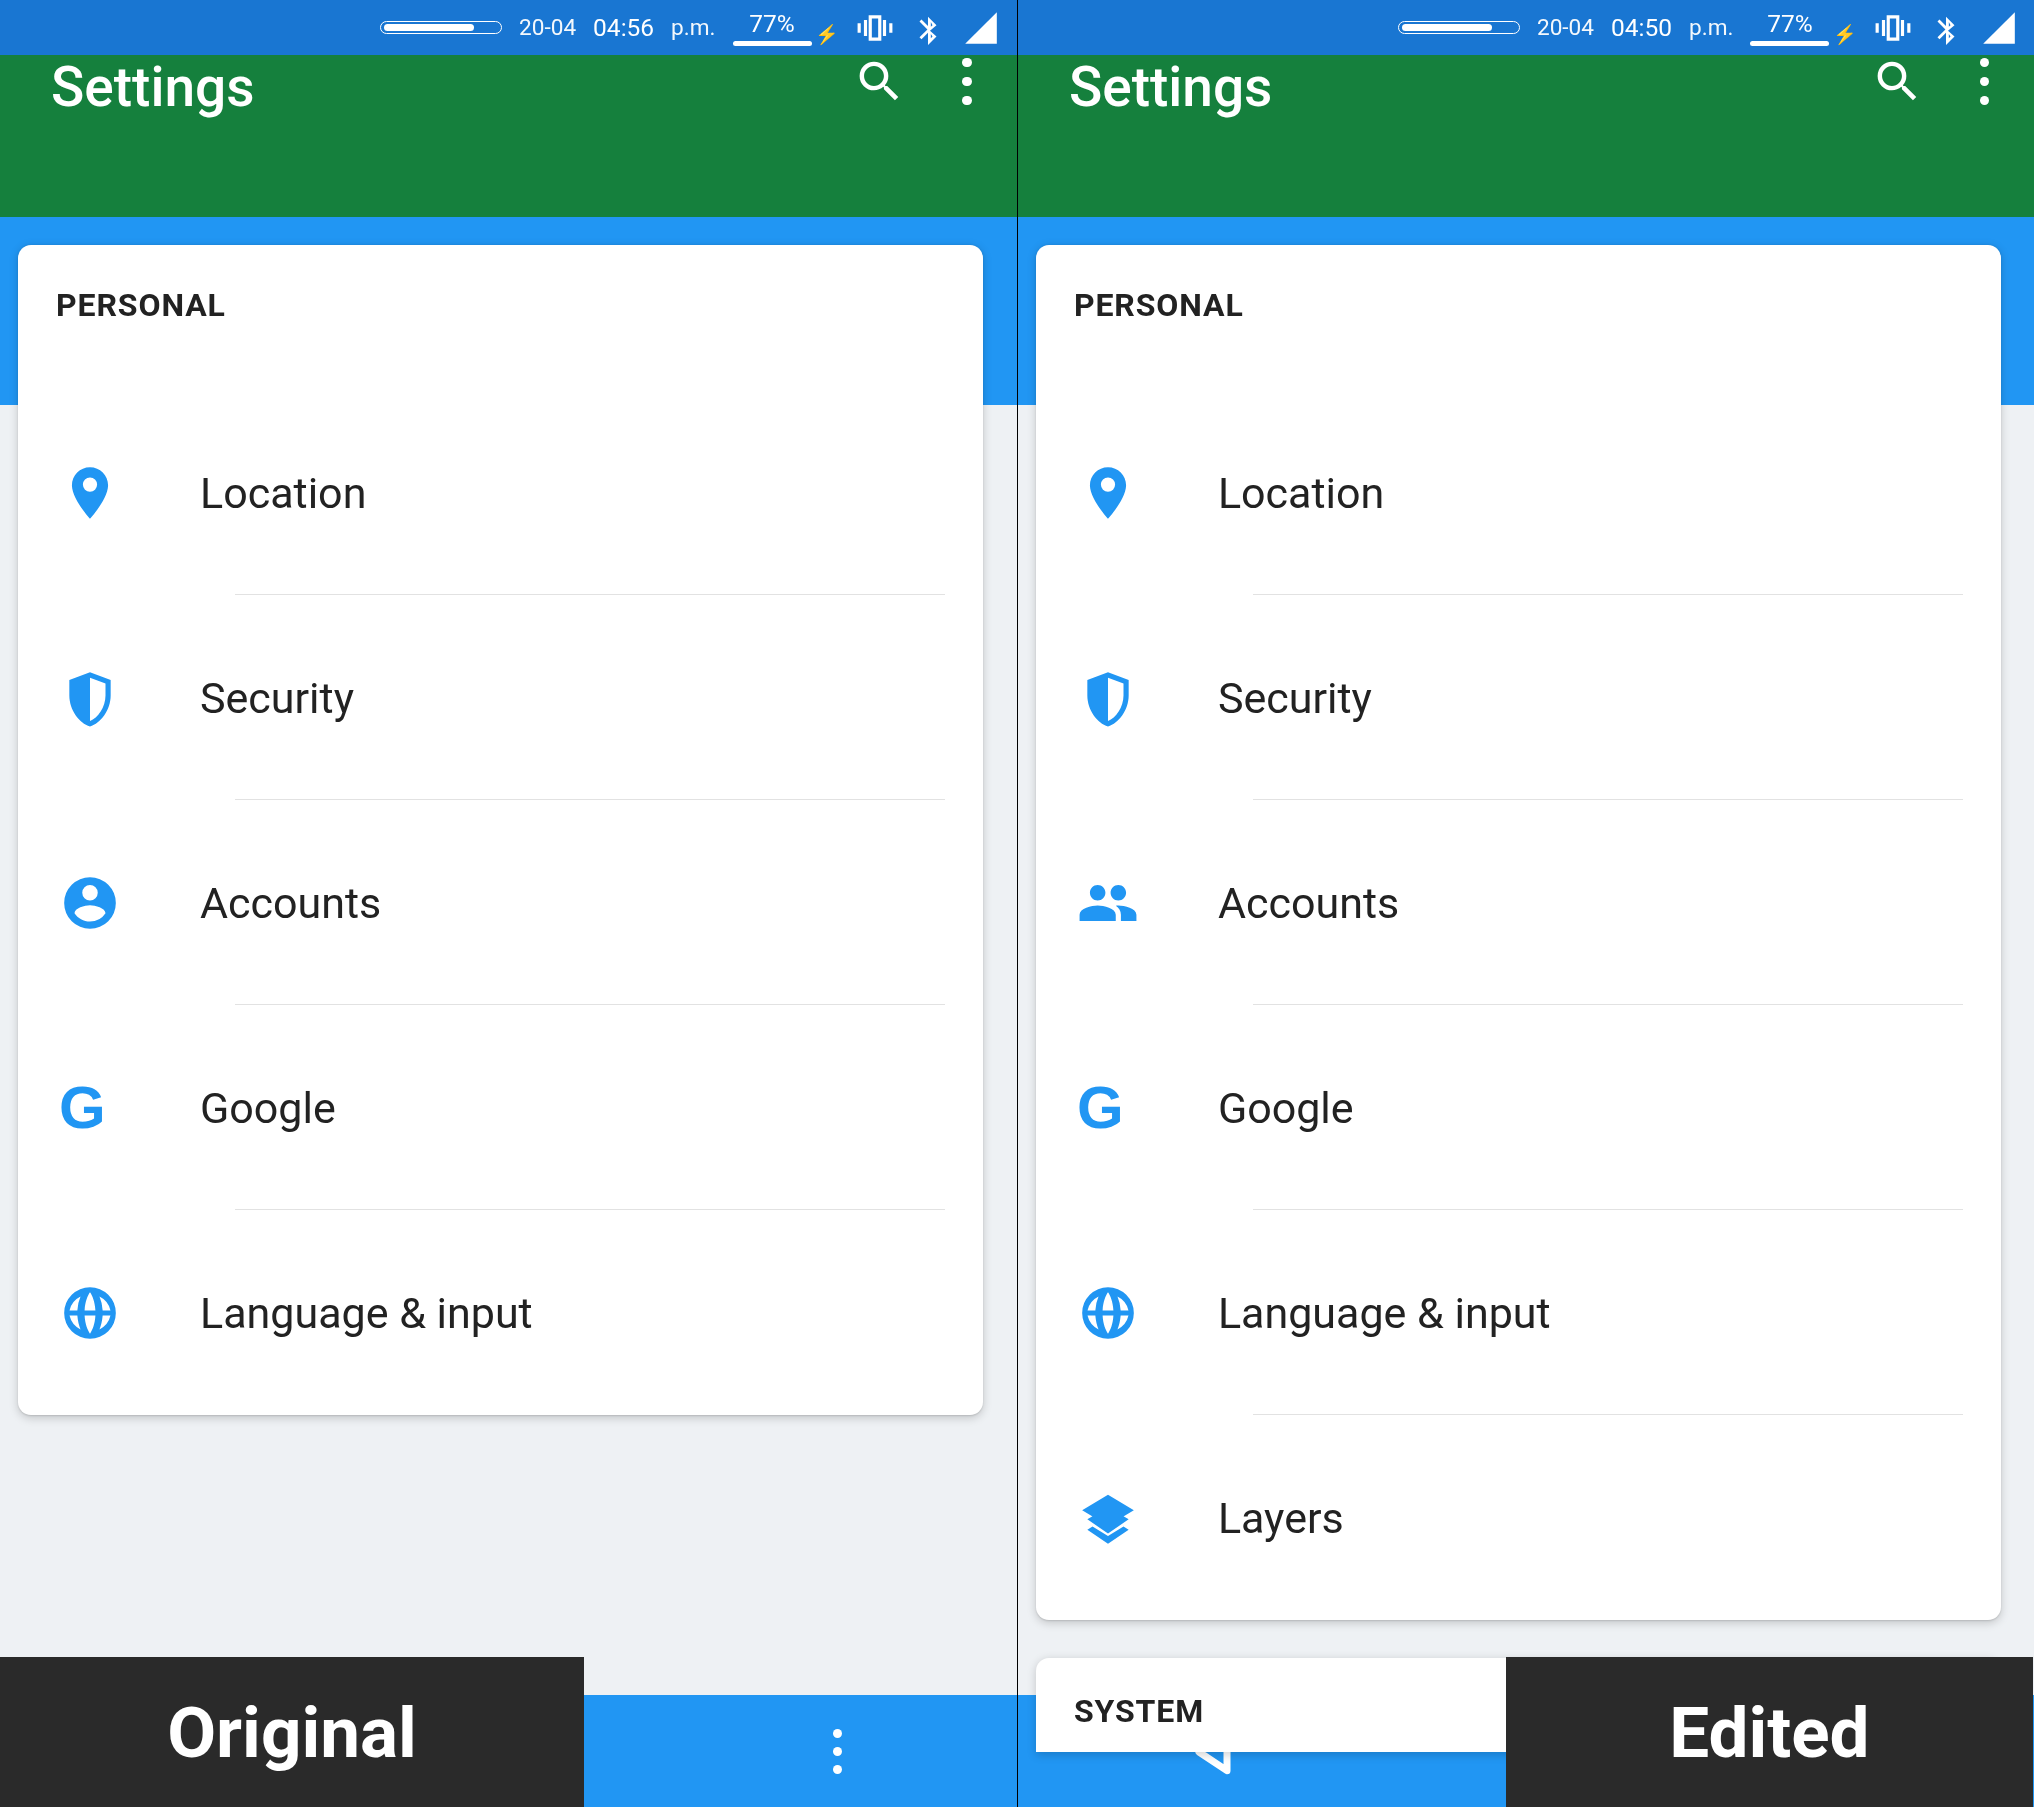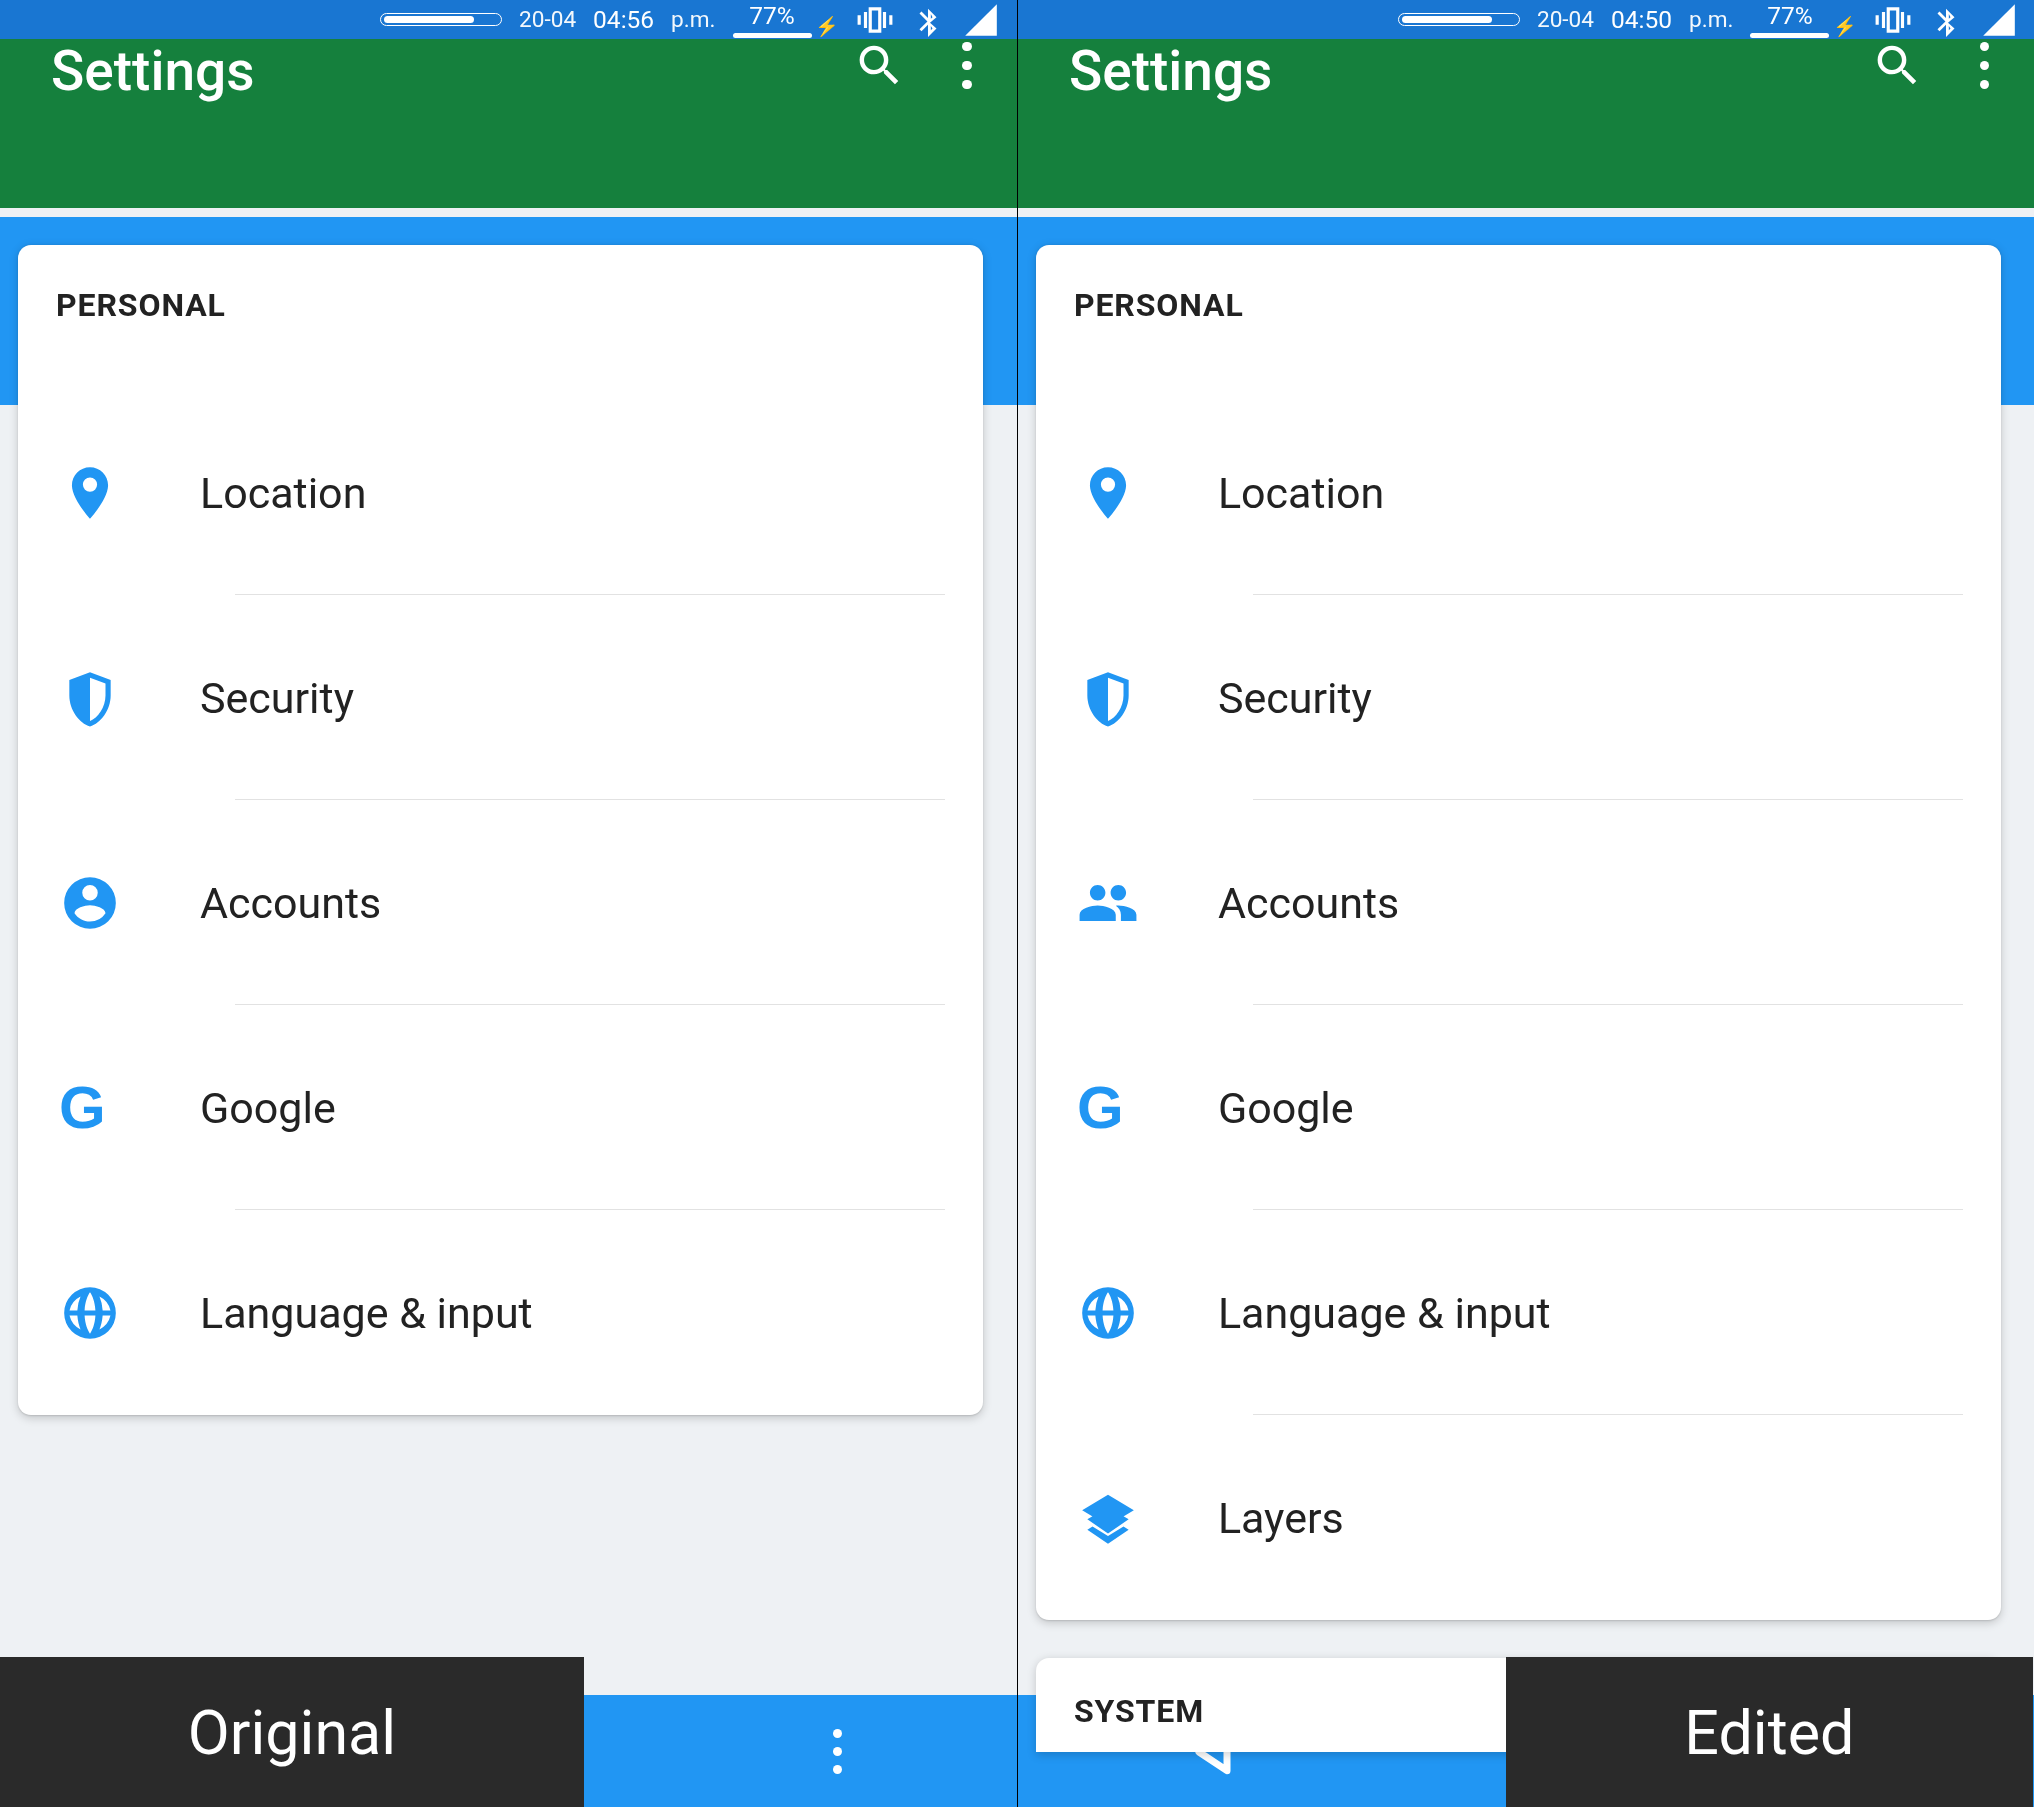--- a/index.html
+++ b/index.html
@@ -13,21 +13,21 @@
     width: 1017px;
     height: 1808px;
     position: relative;
     background: #eef1f4;
     overflow: hidden;
     flex: 0 0 1017px;
   }
   .gap { width:0.9px; height:1808px; background:#000; flex:0 0 0.9px;}
   
   .statusbar {
-    height: 39px;
+    height: 55px;
     background: #1976d2;
     color: #fff;
     display: flex;
     align-items: center;
     justify-content: flex-end;
     padding: 0 17px;
     font-size: 24.5px;
     font-weight: 400;
     gap: 17px;
   }
@@ -119,21 +119,21 @@
     padding:0 38px;
   }
   .navbar svg{ width:56px; height:56px; fill:none; stroke:#fff; stroke-width:5;}
   .navbar .dots{ display:flex; flex-direction:column; gap:8.5px;}
   .navbar .dots span{width:9.4px;height:9.4px;border-radius:50%;background:#fff;}
   
   .caption{
     position:absolute; bottom:0; height:151px;
     background:#2a2a2a; color:#fff;
     display:flex; align-items:center; justify-content:center;
-    font-size:61px; font-weight:400;
+    font-size:71px; font-weight:700;
     padding:0 66px;
     z-index:5;
   }
   .left .caption{ left:0; width:584px;}
   .right .caption{ right:2px; width:527px;}
   
   .gicon{ font-family: Arial, sans-serif; font-size:60px; font-weight:800; color:#2196f3;}
 </style>
 </head>
 <body>

